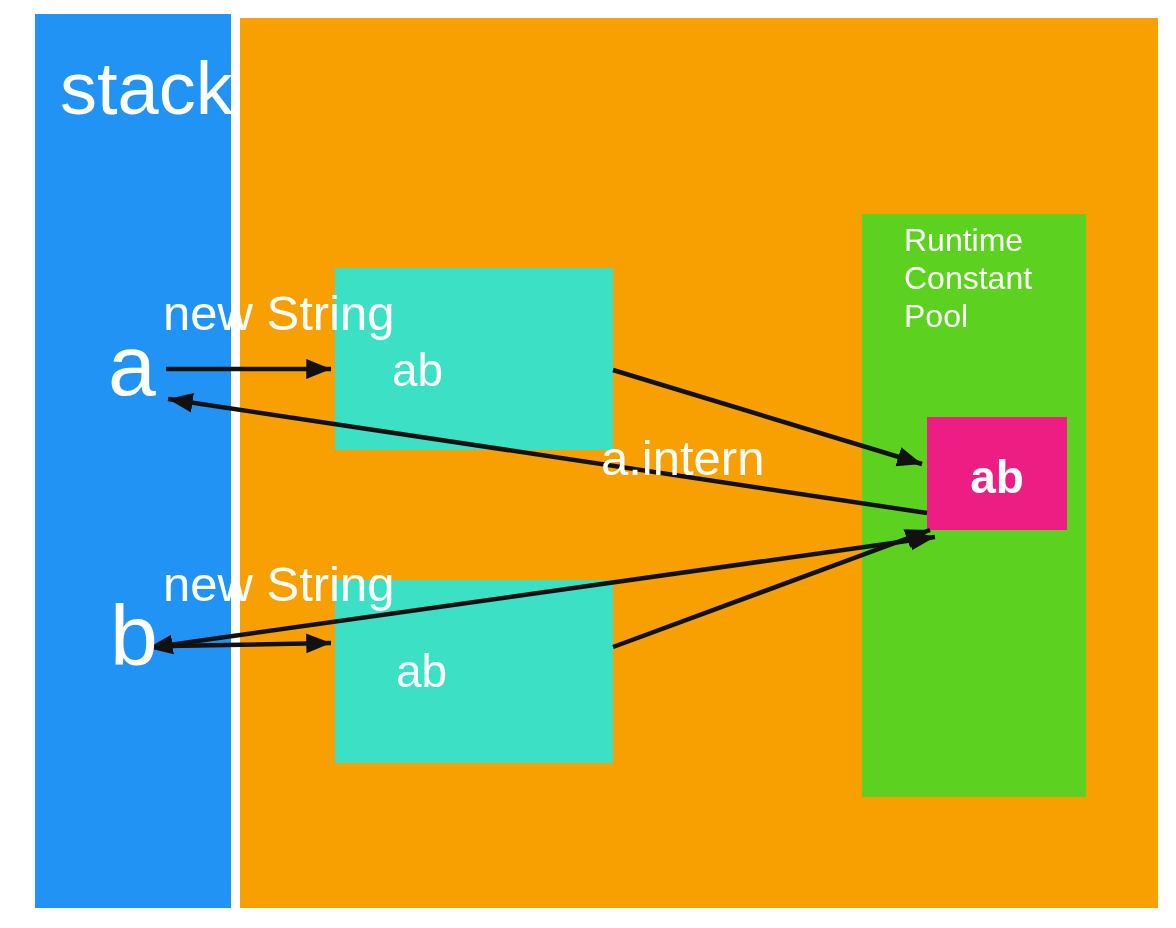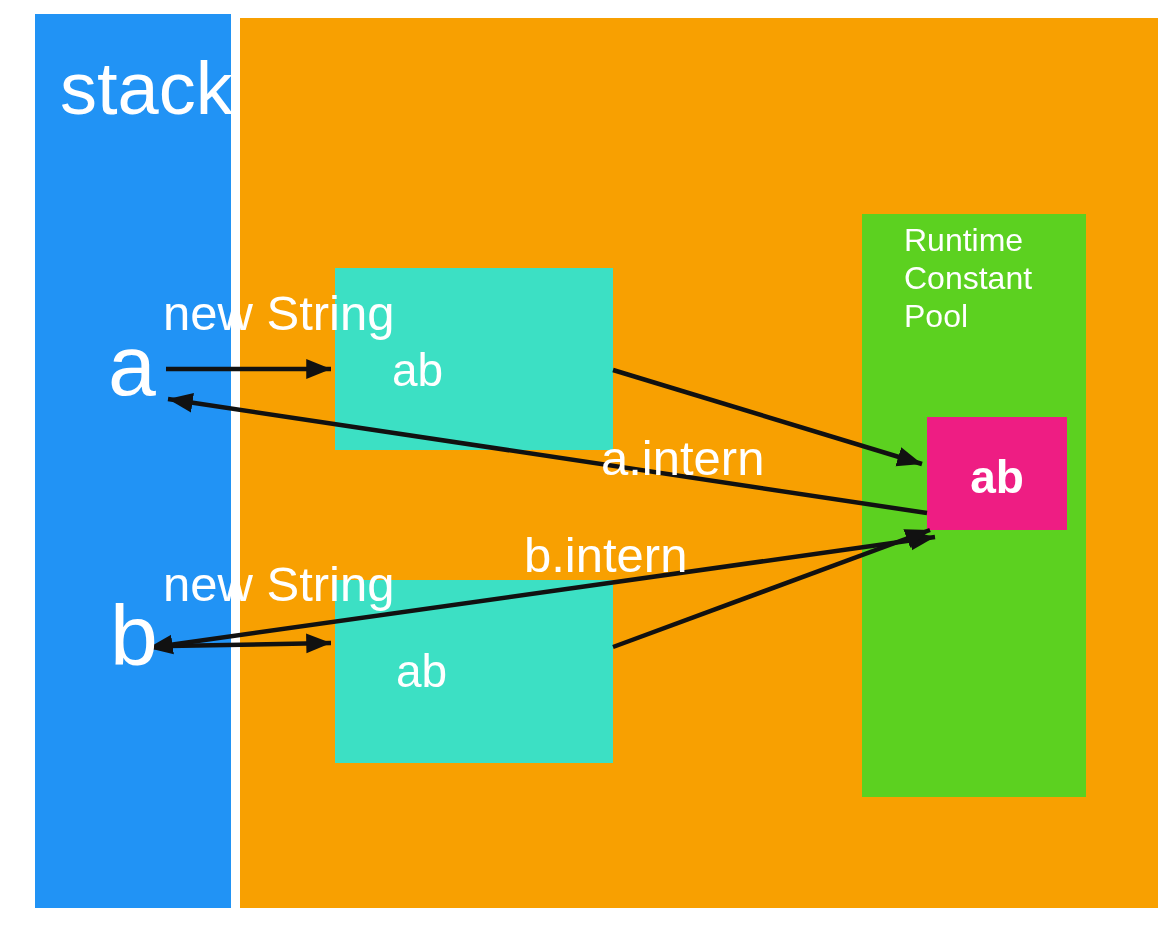--- a/index.html
+++ b/index.html
@@ -149,15 +149,14 @@
 
   <span class="object-label object-label-a">ab</span>
   <span class="object-label object-label-b">ab</span>
 
   <span class="var-label var-a">a</span>
   <span class="var-label var-b">b</span>
 
   <span class="arrow-caption new-string-a">new String</span>
   <span class="arrow-caption new-string-b">new String</span>
   <span class="arrow-caption a-intern">a.intern</span>
-  <span class="arrow-caption b-intern">b.intern</span>
 
 </div>
 
 </body></html>

